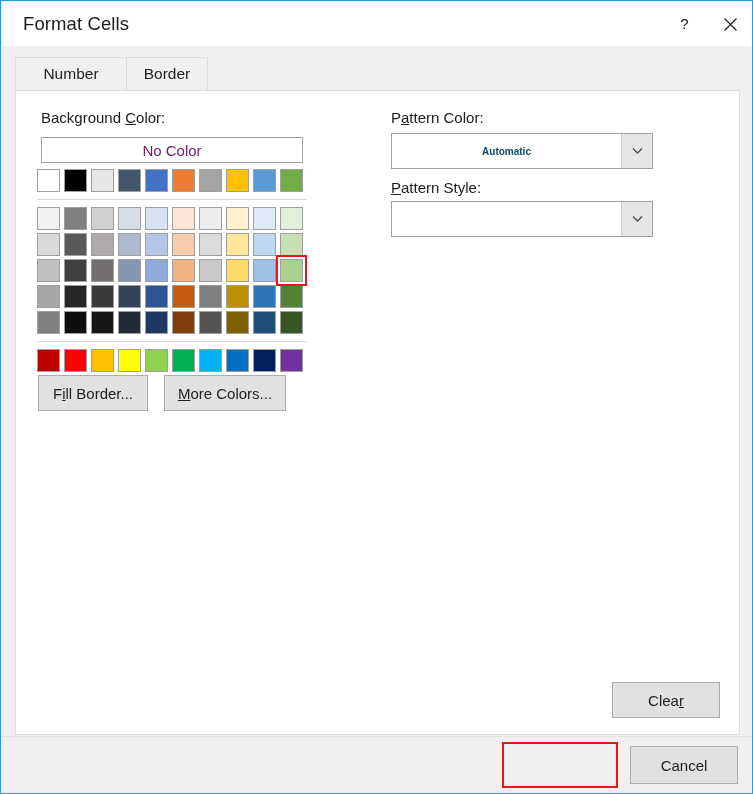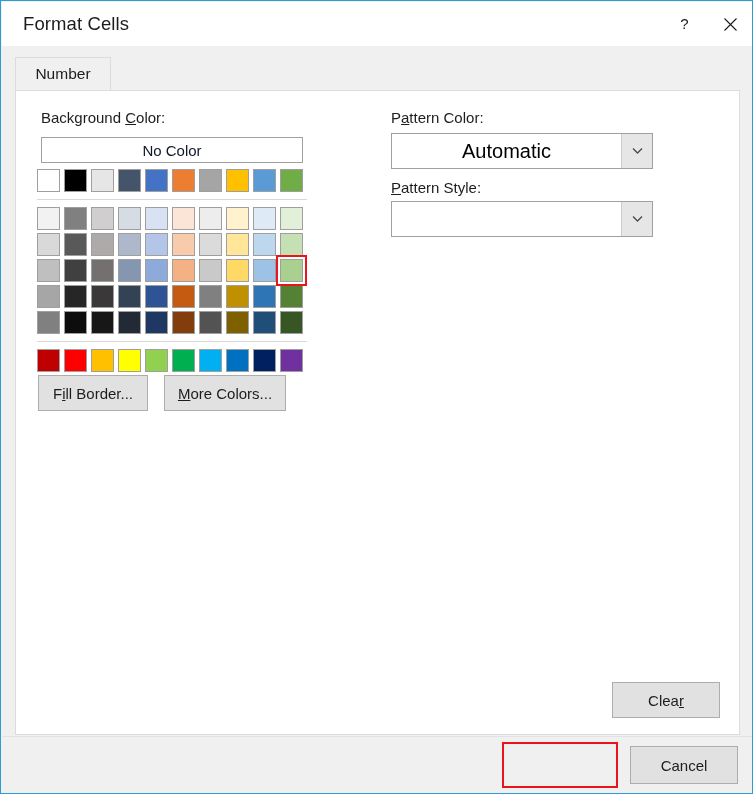--- a/index.html
+++ b/index.html
@@ -85,21 +85,21 @@
   .tab.active {
     background: #ffffff;
     border-color: #dcdcdc;
     z-index: 2;
   }
   .tab.redbox {
     outline: 2px solid #e8151b;
     outline-offset: -1px;
     z-index: 5;
   }
-  .tab-w-number { width: 96px; }
+  .tab-w-number { width: 112px; }
   .tab-w-font   { width: 80px; }
   .tab-w-border { width: 82px; }
   .tab-w-fill   { width: 84px; }
 
   
   .page {
     position: absolute;
     left: 14px; top: 89px;
     width: 725px;
     height: 645px;
@@ -119,21 +119,21 @@
 
   
   .nocolor-btn {
     position: absolute;
     left: 25px; top: 46px;
     width: 262px; height: 26px;
     box-sizing: border-box;
     background: #ffffff;
     border: 1px solid #a0a0a0;
     font-size: 15px;
-    color: #0f172a;
+    color: #701a75;
     display: flex;
     align-items: center;
     justify-content: center;
     cursor: default;
     font-family: "Liberation Sans", sans-serif;
   }
 
   
   .palette {
     position: absolute;
@@ -189,22 +189,23 @@
     height: 36px;
     display: flex;
     align-items: stretch;
     cursor: default;
   }
   .combo-value {
     flex: 1;
     display: flex;
     align-items: center;
     justify-content: center;
-    font-size: 20px;
-    color: #000000;
+    font-size: 10px;
+    color: #0c4a6e;
+    font-weight: bold;
   }
   .combo-arrow {
     width: 30px;
     background: #e6e6e6;
     border-left: 1px solid #cccccc;
     display: flex;
     align-items: center;
     justify-content: center;
     color: #4a4a4a;
   }
@@ -295,20 +296,23 @@
           <line x1="12.5" y1="0.5" x2="0.5" y2="12.5" stroke="currentColor" stroke-width="1.1"></line>
         </svg>
       </div>
     </div>
   </div>
 
   <div class="tabstrip">
     <div class="tabs">
       <div class="tab tab-w-number">
         <span>Number</span>
+      </div>
+      <div class="tab tab-w-border">
+        <span>Border</span>
       </div>
     </div>
   </div>
 
   <div class="page">
 
     <div class="sect-label" style="left:25px; top:18px;">
       <span>Background </span><span class="ul">C</span><span>olor:</span>
     </div>
 

